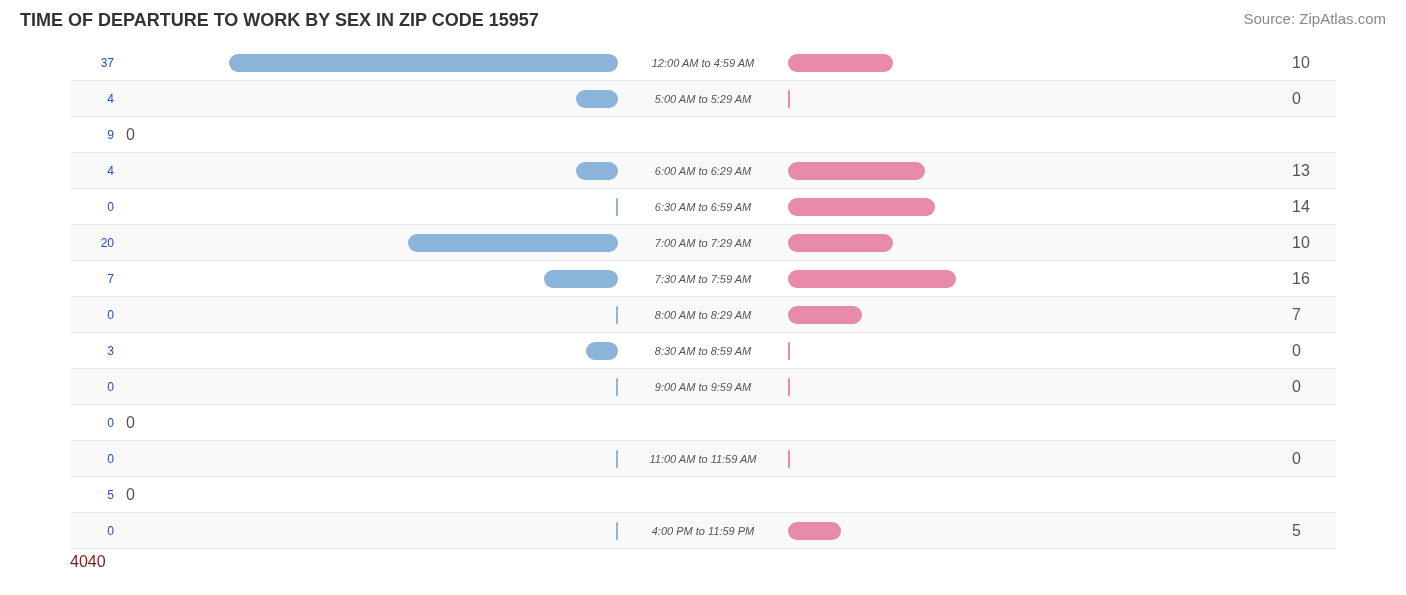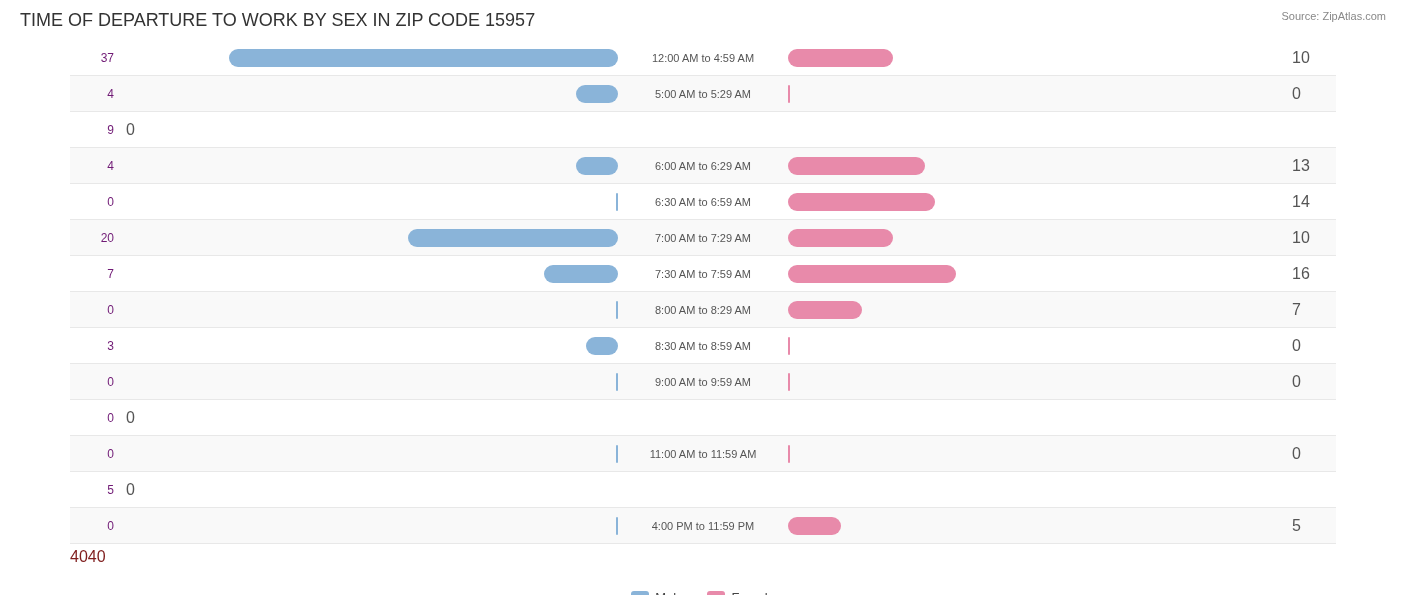--- a/index.html
+++ b/index.html
@@ -5,27 +5,27 @@
     * { box-sizing: border-box; margin: 0; padding: 0; }
     body {
       font-family: Arial, sans-serif;
       background: #fff;
       width: 1406px;
       min-height: 595px;
       padding: 10px 20px;
     }
     .chart-title {
       font-size: 18px;
-      font-weight: normal;
+      font-weight: bold;
       color: #333;
       margin-bottom: 4px;
       text-align: center;
     }
     .source {
-      font-size: 11px;
+      font-size: 15px;
       color: #888;
       text-align: right;
       margin-bottom: 16px;
     }
     .chart-area {
       position: relative;
       width: 100%;
       padding: 0 50px;
     }
     .row {
@@ -35,41 +35,42 @@
       border-bottom: 1px solid #e8e8e8;
       background: #f9f9f9;
     }
     .row:nth-child(odd) {
       background: #fff;
     }
     .left-val {
       width: 50px;
       text-align: right;
       font-size: 12px;
-      color: #701a75;
+      color: #1d4ed8;
       padding-right: 6px;
       flex-shrink: 0;
     }
     .bars-container {
       flex: 1;
       display: flex;
       align-items: center;
       position: relative;
       height: 100%;
     }
     .center-label {
       position: absolute;
       left: 50%;
       transform: translateX(-50%);
       font-size: 11px;
       color: #555;
       white-space: nowrap;
       z-index: 2;
       background: transparent;
       pointer-events: none;
+      font-style: italic;
     }
     .bar-left-wrap {
       position: absolute;
       right: 50%;
       display: flex;
       justify-content: flex-end;
       align-items: center;
       height: 22px;
       padding-right: 85px;
     }

